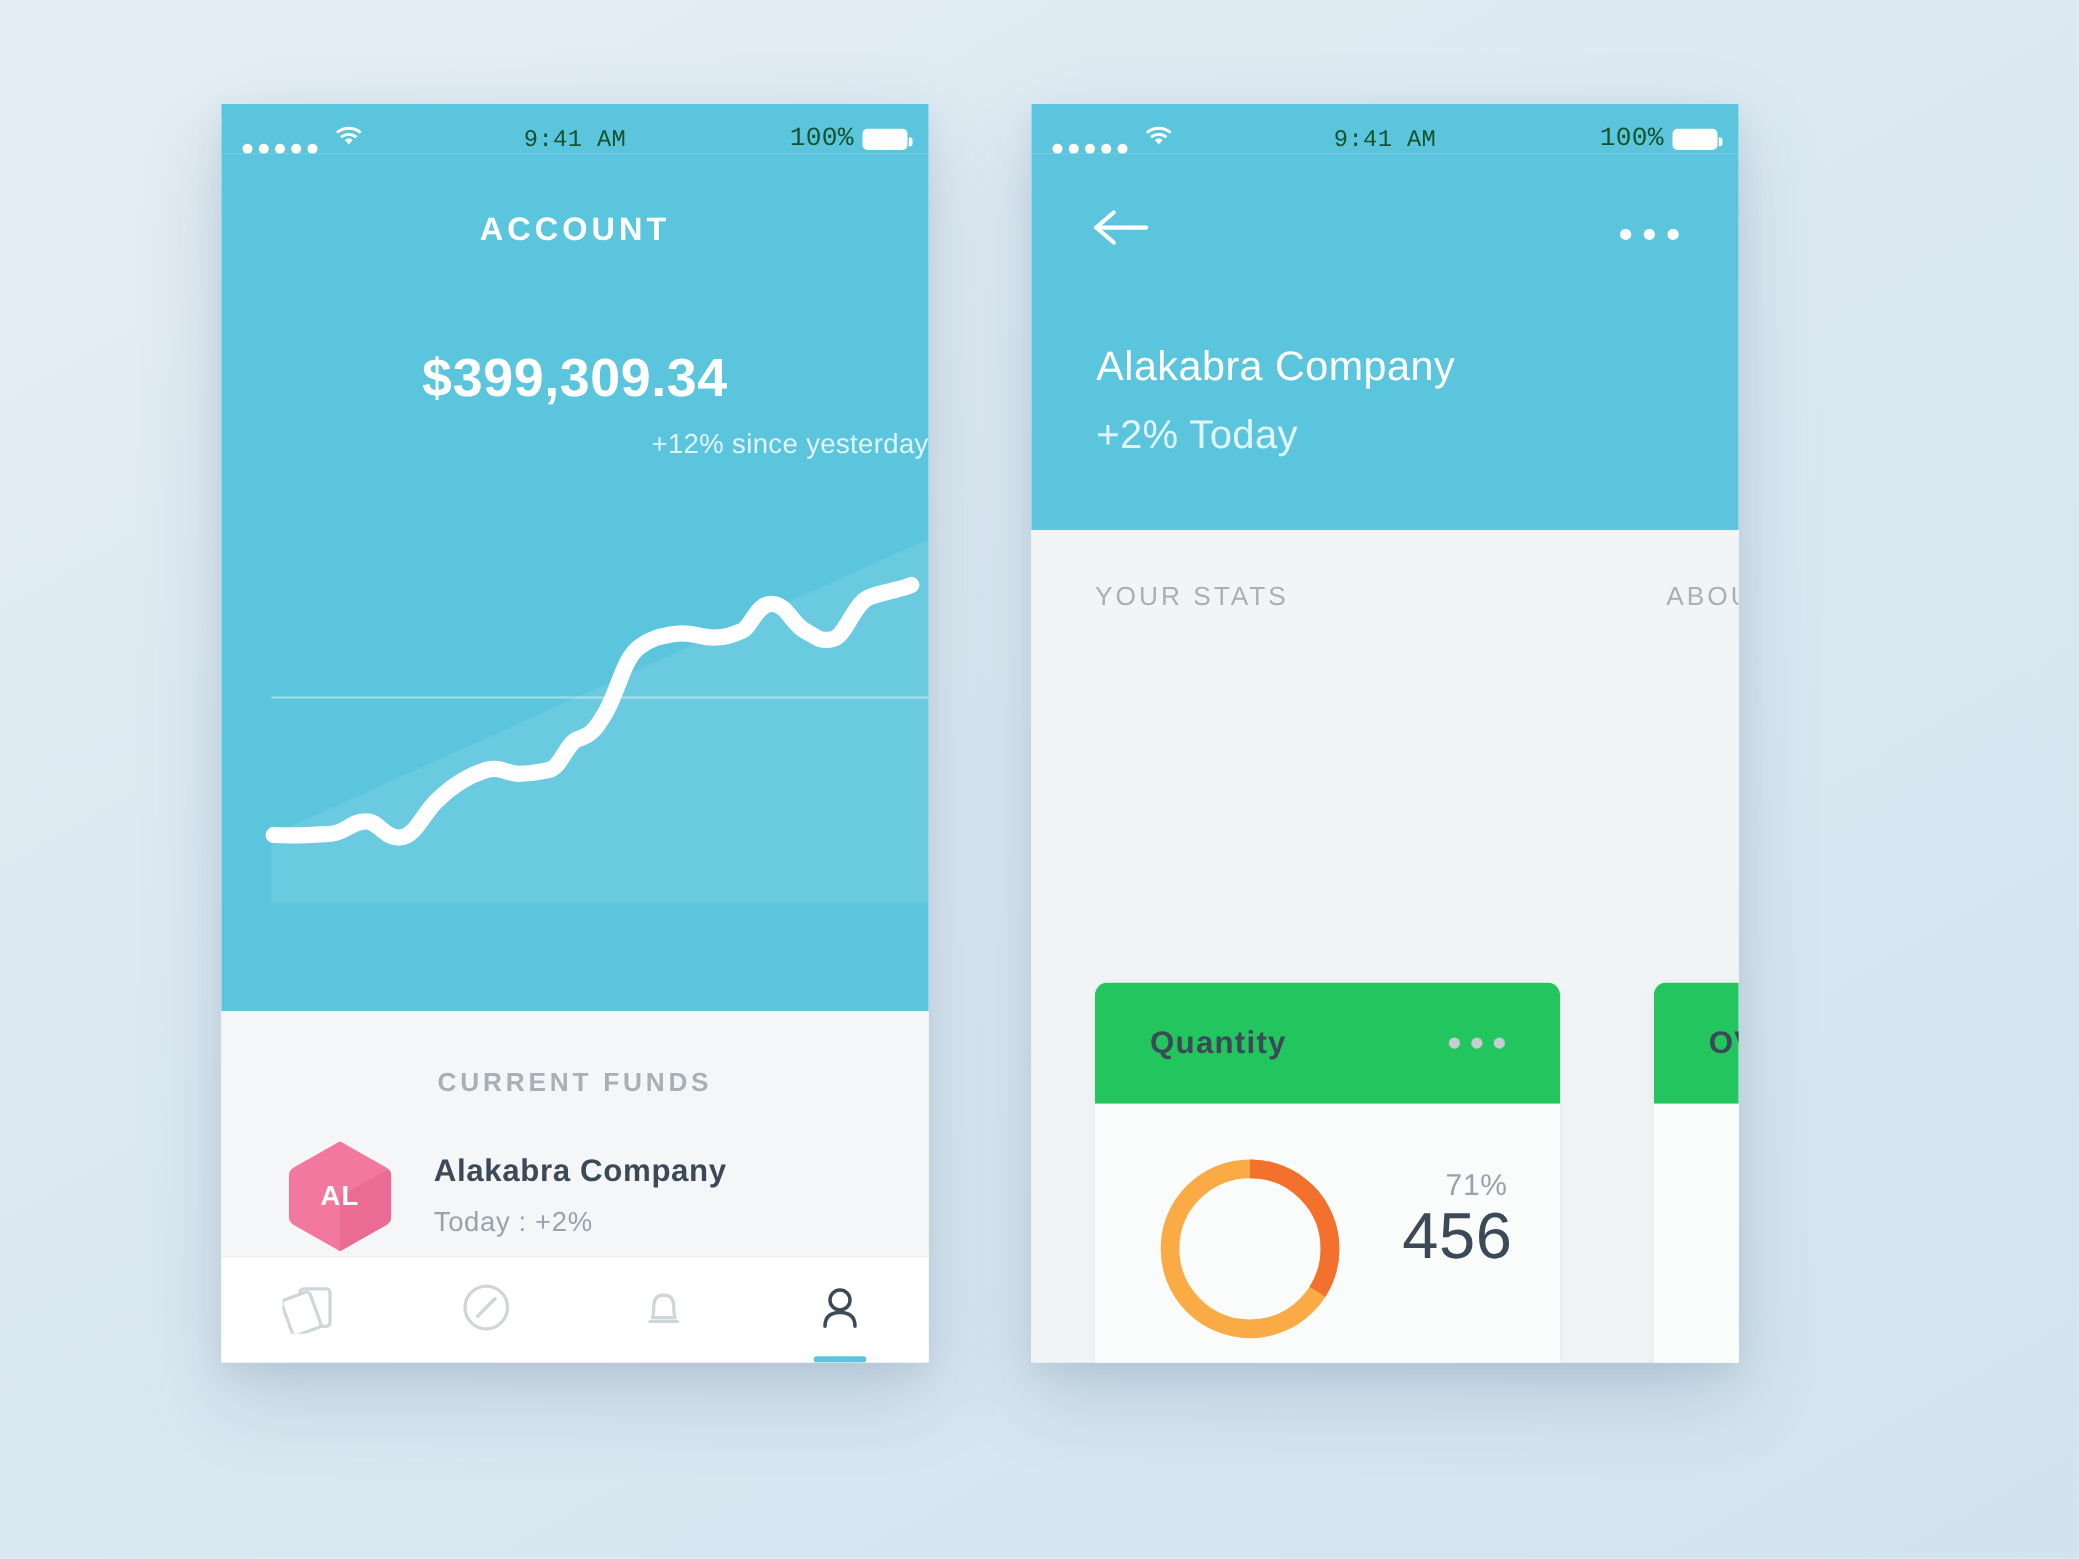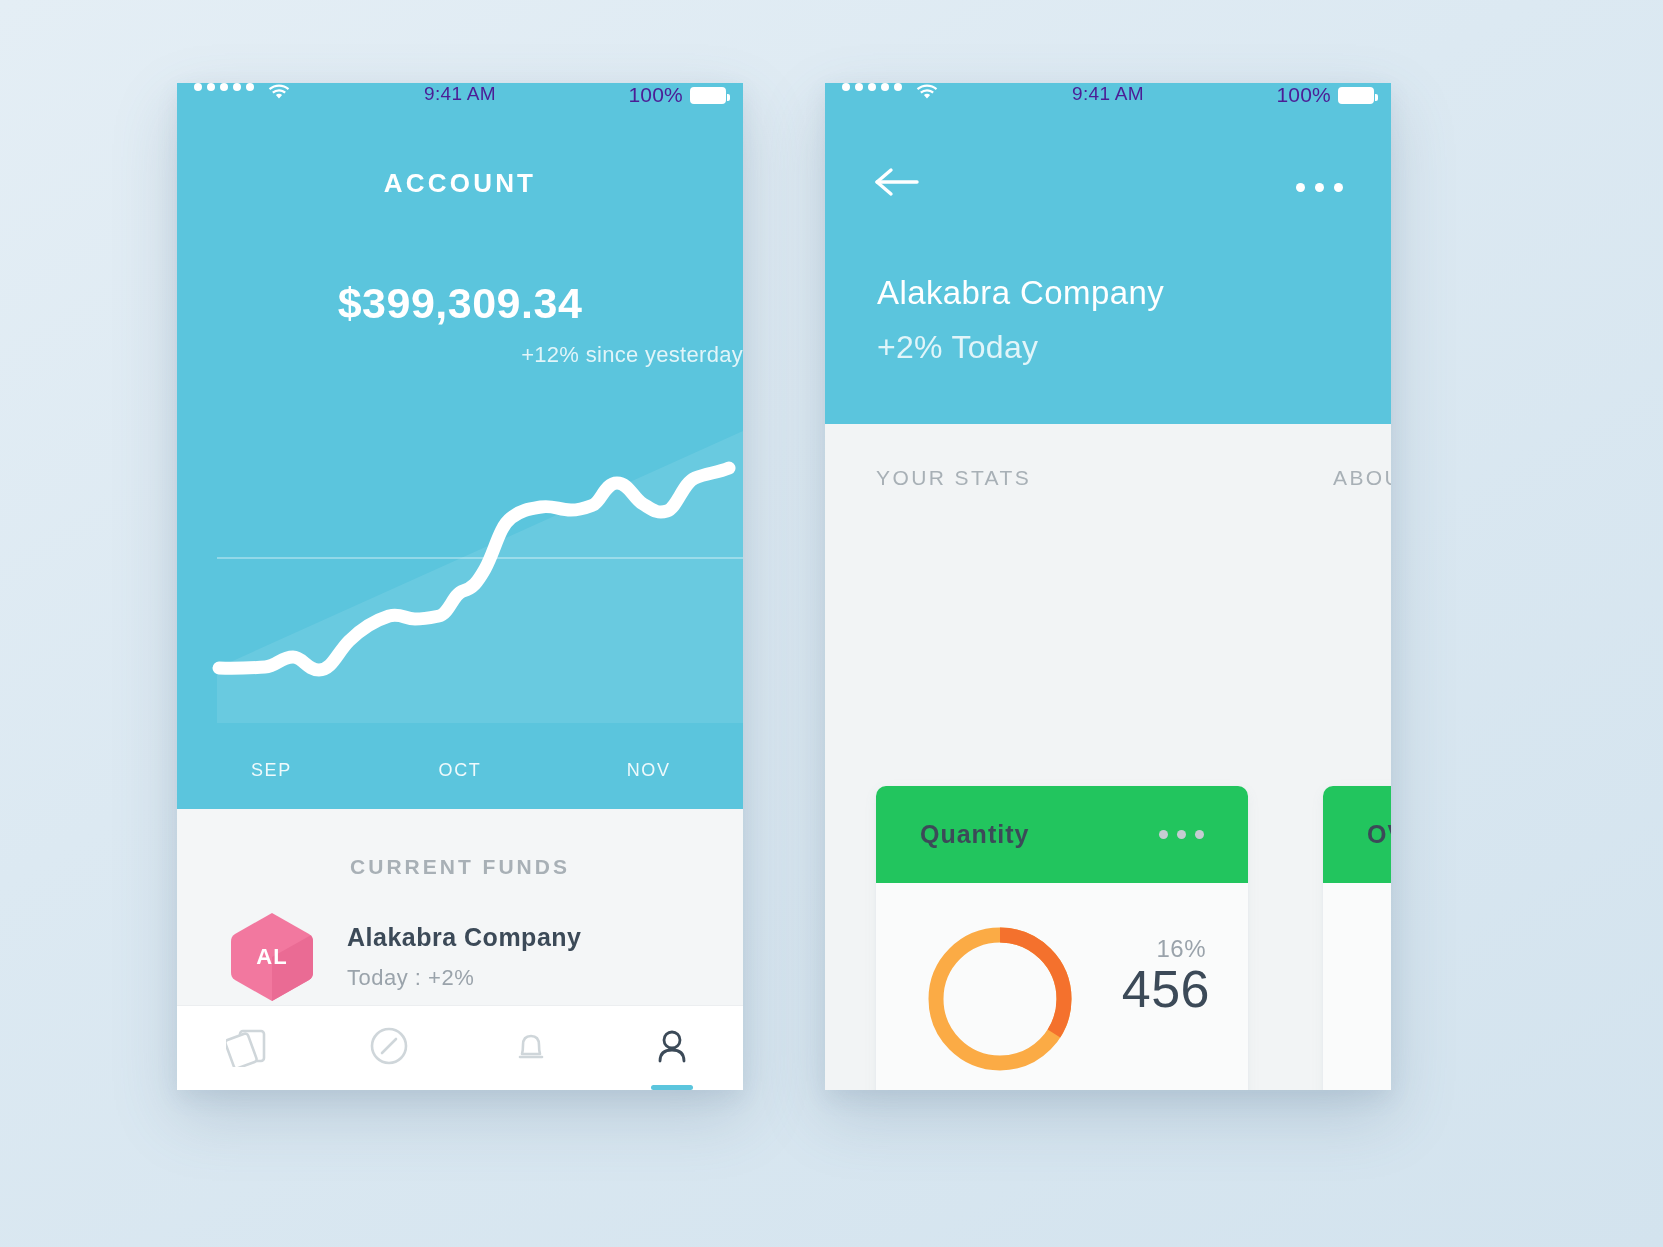--- a/index.html
+++ b/index.html
@@ -19,24 +19,25 @@
     background: #f4f6f7;
     overflow: hidden;
     box-shadow: 0 26px 60px rgba(80,110,135,0.22), 0 8px 20px rgba(80,110,135,0.10);
   }
   #phone-left  { left: 177px; top: 83px; width: 566px; height: 1007px; }
   #phone-right { left: 825px; top: 83px; width: 566px; height: 1007px; }
 
   
   .statusbar {
     height: 40px; background: #5bc5dd;
-    display: flex; align-items: flex-start;
+    display: flex; align-items: flex-end;
     padding: 0 17px;
-    color: #4c1d95; font-size: 19px; letter-spacing: .2px;
+    color: #14532d; font-size: 19px; letter-spacing: .2px;
     position: relative;
+    font-family: Liberation Mono, monospace;
   }
   .sb-dots { display: flex; gap: 5px; align-items: center; }
   .sb-dot { width: 8px; height: 8px; border-radius: 50%; background: #fff; }
   .sb-wifi { margin-left: 14px; display: block; }
   .sb-time {
     position: absolute; left: 0; right: 0; text-align: center;
     font-size: 19px; letter-spacing: .3px; pointer-events: none;
   }
   .sb-right {
     margin-left: auto; display: flex; align-items: center; gap: 7px;
@@ -210,25 +211,20 @@
                C 126 234, 130 247, 142 247 C 155 247, 160 230, 172 218
                C 184 206, 196 198, 212 193 C 224 190, 228 196, 238 196
                C 248 196, 252 195, 262 193 C 272 191, 276 171, 286 168
                C 296 165, 300 160, 308 146 C 318 128, 322 104, 334 95
                C 344 87, 352 86, 364 84 C 376 82, 382 87, 394 87
                C 404 87, 408 85, 416 82 C 424 79, 428 60, 440 60
                C 452 60, 456 75, 466 81 C 476 87, 480 91, 490 88
                C 500 85, 506 60, 518 55 C 530 50, 540 50, 552 45" fill="none" stroke="#ffffff" stroke-width="13" stroke-linecap="round" stroke-linejoin="round"></path>
     </svg>
 
-    <div class="hero-months">
-      <span>SEP</span>
-      <span>OCT</span>
-      <span>NOV</span>
-    </div>
   </div>
 
   <div class="funds">
     <div class="funds-title">CURRENT FUNDS</div>
 
     <div class="fund-row">
       <div class="hexbox">
         <svg class="hex" viewBox="0 0 86 92">
           <defs>
               <clipPath id="hexclip1">
@@ -357,21 +353,21 @@
             <i></i>
             <i></i>
             <i></i>
           </span>
       </div>
       <div class="card-body" style="height:233px">
         <svg class="donut" width="160" height="160" viewBox="0 0 160 160">
           <circle cx="80" cy="80" r="64" fill="none" stroke="#fbab45" stroke-width="15" transform="rotate(-90 80 80)"></circle>
           <circle cx="80" cy="80" r="64" fill="none" stroke="#f4712d" stroke-width="15" stroke-dasharray="136.7 265.4" transform="rotate(-90 80 80)"></circle>
         </svg>
-        <div class="q-pct">16%</div>
+        <div class="q-pct">71%</div>
         <div class="q-val">456</div>
       </div>
     </div>
 
     <div class="card" id="card-about">
       <div class="card-head">
         <span class="card-title">OVERVIEW</span>
       </div>
       <div class="card-body" style="height:233px"></div>
     </div>

